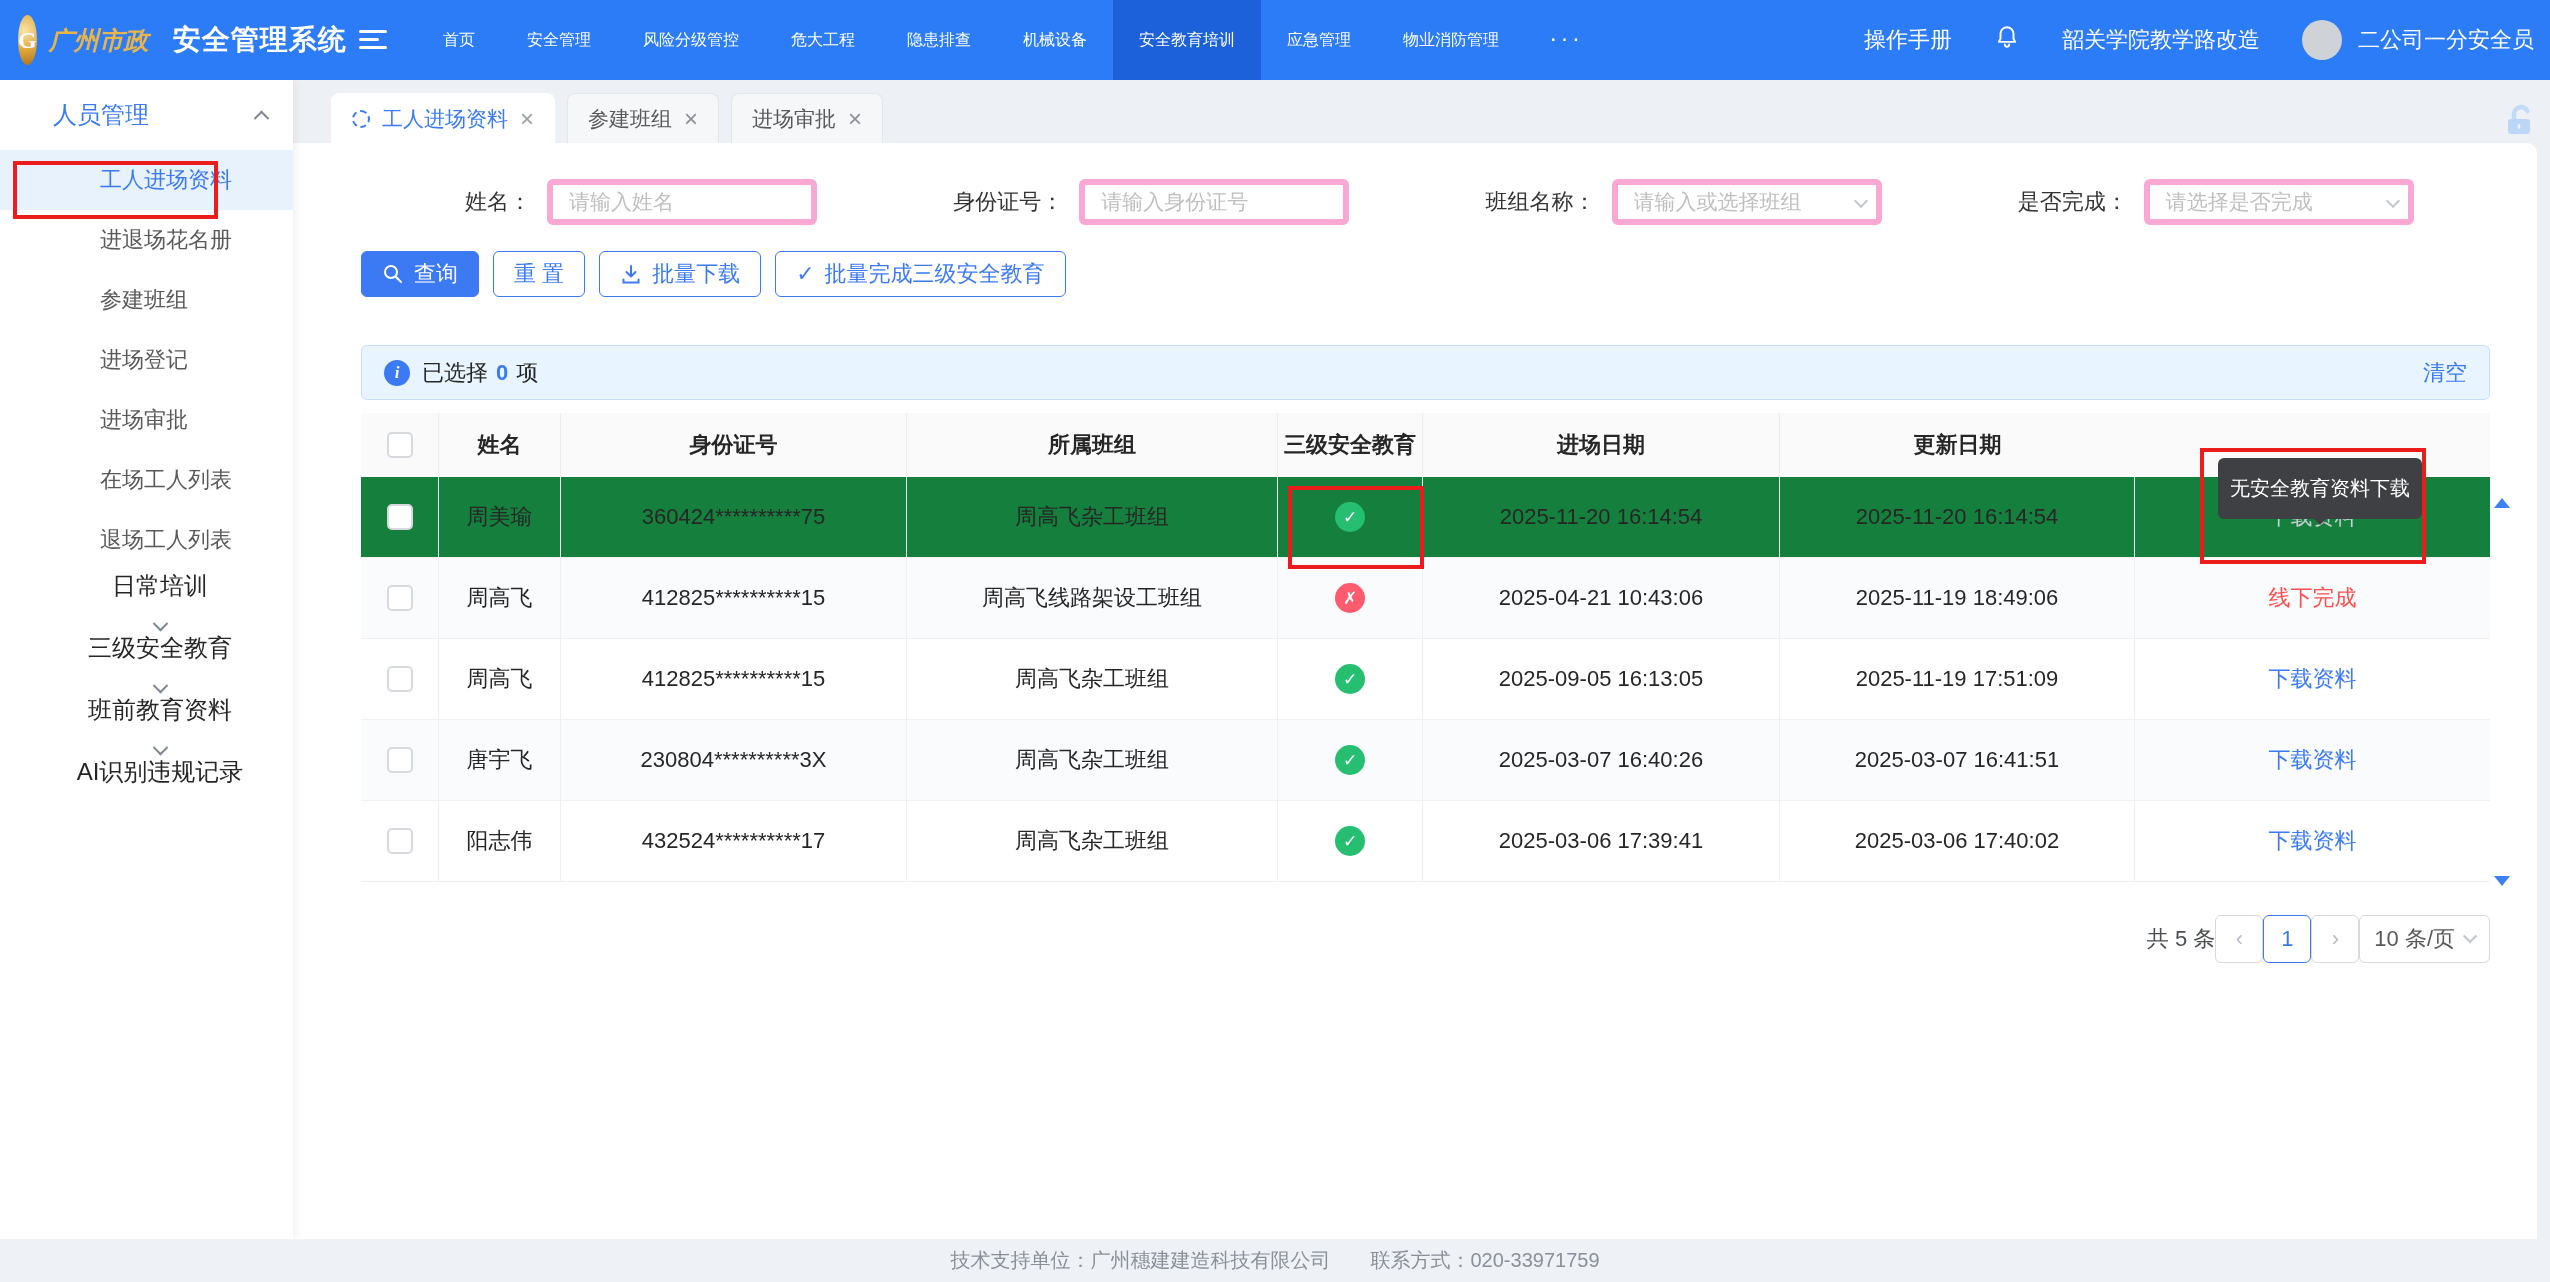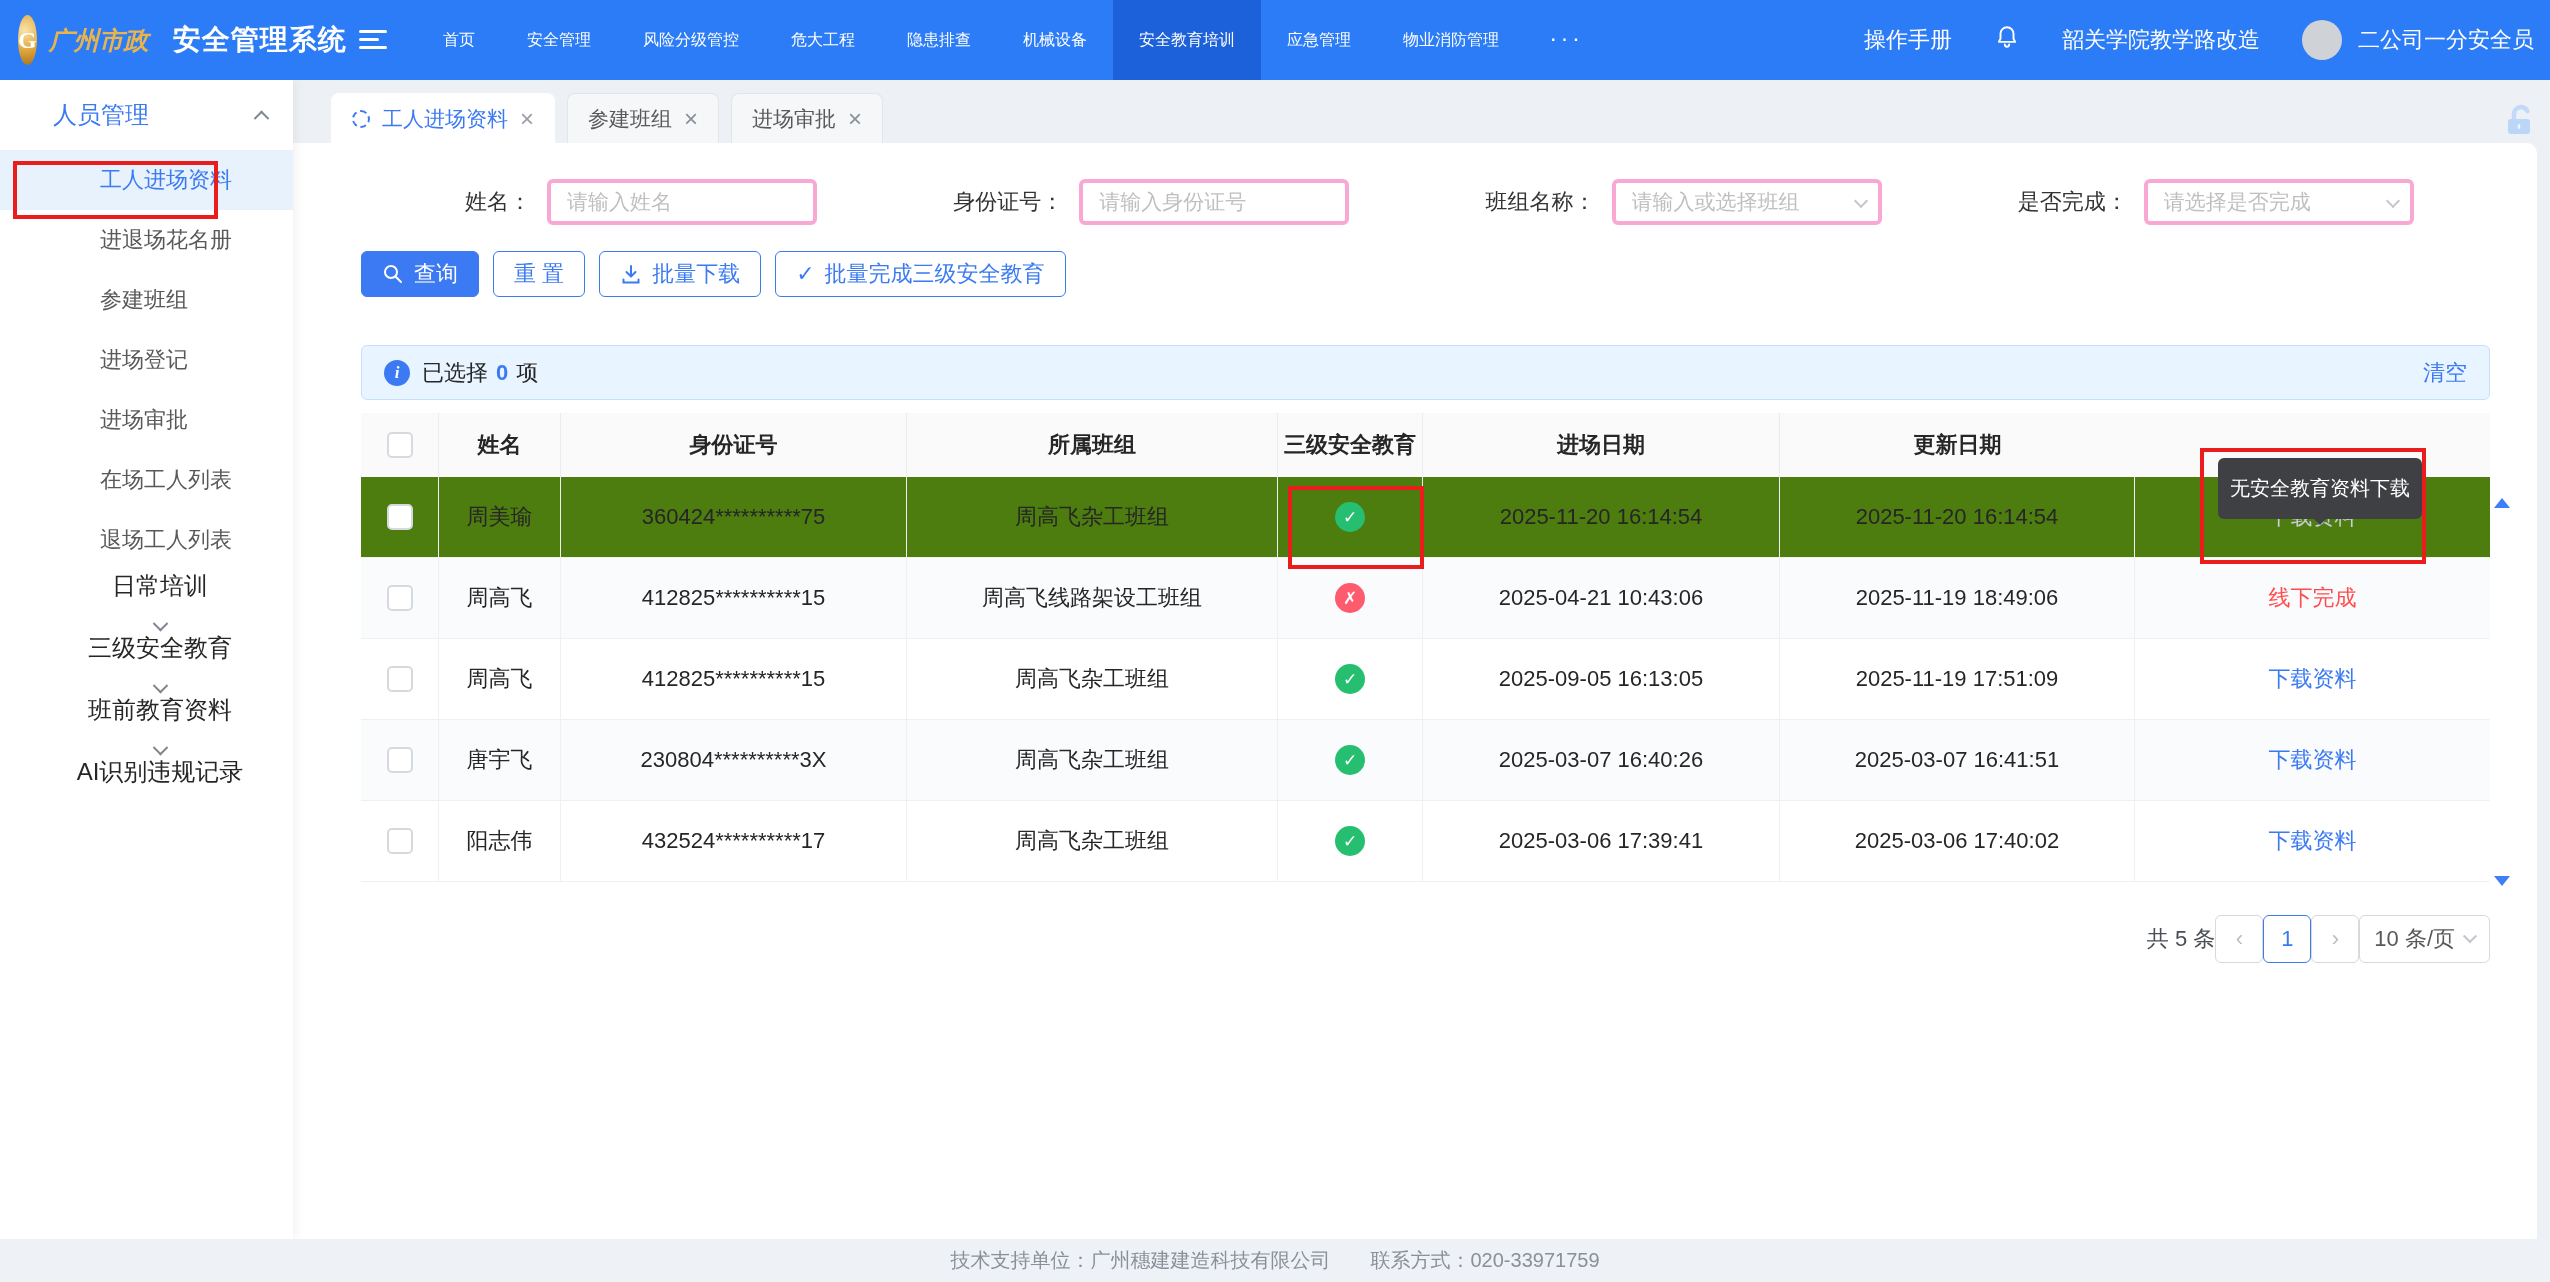--- a/index.html
+++ b/index.html
@@ -46,21 +46,21 @@
   .tab.active .tab-close { color:#9aa0a8; }
 
   
   .content { position:absolute; left:293px; top:143px; right:13px; bottom:43px; background:#fff; border-radius:0 10px 0 0; }
   .lock-icon { position:absolute; right:13px; top:103px; z-index:6; }
 
   
   .filters { display:grid; grid-template-columns:repeat(4,1fr); padding:36px 47px 0 68px; }
   .filter-group { display:flex; align-items:center; }
   .filter-label { width:170px; text-align:right; margin-right:16px; font-size:22px; color:#333; white-space:nowrap; }
-  .filter-input { width:270px; height:46px; border:4px solid #f9a8d4; border-radius:6px; padding:0 16px; font-size:21px; color:#333; outline:none; background:#fff; }
+  .filter-input { width:270px; height:46px; border:6px solid #f9a8d4; border-radius:6px; padding:0 16px; font-size:21px; color:#333; outline:none; background:#fff; }
   .filter-input::placeholder { color:#bfbfbf; }
   .select-wrap { position:relative; width:270px; }
   .select-wrap .filter-input { width:100%; padding-right:40px; }
   .select-chev { position:absolute; right:16px; top:17px; width:10px; height:10px; border-right:2px solid #c3c7cd; border-bottom:2px solid #c3c7cd; transform:rotate(45deg); pointer-events:none; }
 
   
   .toolbar { display:flex; gap:14px; margin:26px 0 0 68px; }
   .btn { height:46px; display:flex; align-items:center; gap:10px; padding:0 20px; border-radius:6px; font-size:22px; cursor:pointer; white-space:nowrap; border:1px solid #3b7af2; background:#fff; color:#3b7af2; }
   .btn-primary { background:#3b7af2; color:#fff; }
   .btn .check-glyph::before { content:"✓"; font-size:22px; }
@@ -69,21 +69,21 @@
   .selbar { margin:48px 47px 0 68px; height:55px; background:#e8f4ff; border:1px solid #c5e0fd; border-radius:6px; display:flex; align-items:center; padding:0 22px; font-size:22px; color:#262626; }
   .info-icon { width:26px; height:26px; border-radius:50%; background:#3b7af2; color:#fff; font-size:17px; font-weight:bold; font-family:"Liberation Serif",serif; font-style:italic; display:flex; align-items:center; justify-content:center; margin-right:12px; flex:none; }
   .sel-count { color:#3b7af2; margin:0 8px; font-weight:bold; }
   .clear-link { margin-left:auto; color:#3b7af2; cursor:pointer; }
 
   
   .table { margin:13px 47px 0 68px; font-size:22px; color:#262626; }
   .thead, .trow { display:grid; grid-template-columns:78px 122px 346px 371px 145px 357px 355px 355px; }
   .thead { background:#fafafa; height:64px; font-weight:bold; }
   .trow { height:81px; background:#fff; border-bottom:1px solid #f0f0f0; }
-  .trow.selected { background:#4d7c0f; }
+  .trow.selected { background:#15803d; }
   .trow.alt { background:#fafbfd; }
   .cell { display:flex; align-items:center; justify-content:center; border-right:1px solid #f0f0f0; overflow:hidden; white-space:nowrap; }
   .thead .cell { border-right:1px solid #ececec; }
   .cell:last-child { border-right:none; }
   .cb { width:26px; height:26px; border:2px solid #d6d9de; border-radius:5px; background:#fff; cursor:pointer; }
   .status-icon { width:30px; height:30px; border-radius:50%; display:flex; align-items:center; justify-content:center; color:#fff; font-size:17px; font-weight:bold; }
   .status-icon.v-yes { background:#26bf71; } .status-icon.v-yes::after { content:"✓"; }
   .status-icon.v-no  { background:#ff5b6e; } .status-icon.v-no::after  { content:"✗"; }
   .action { cursor:pointer; }
   .action.v-link { color:#3b7af2; }

